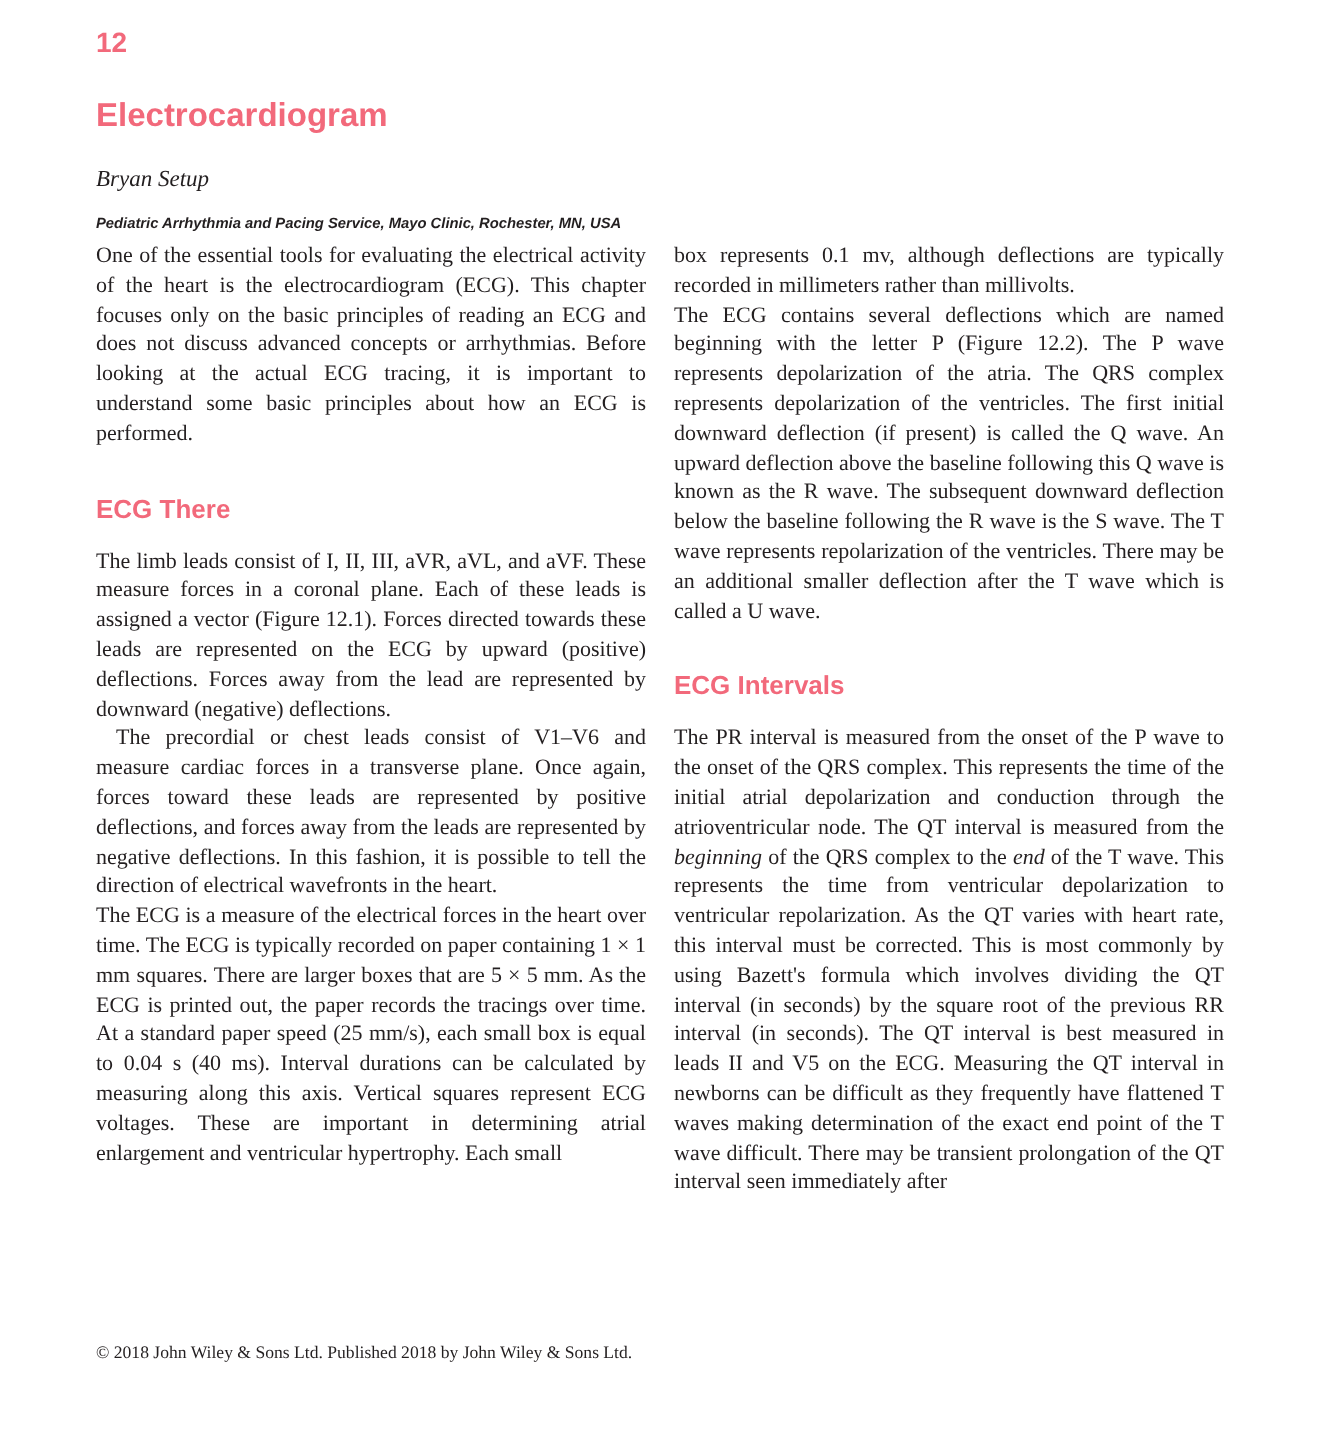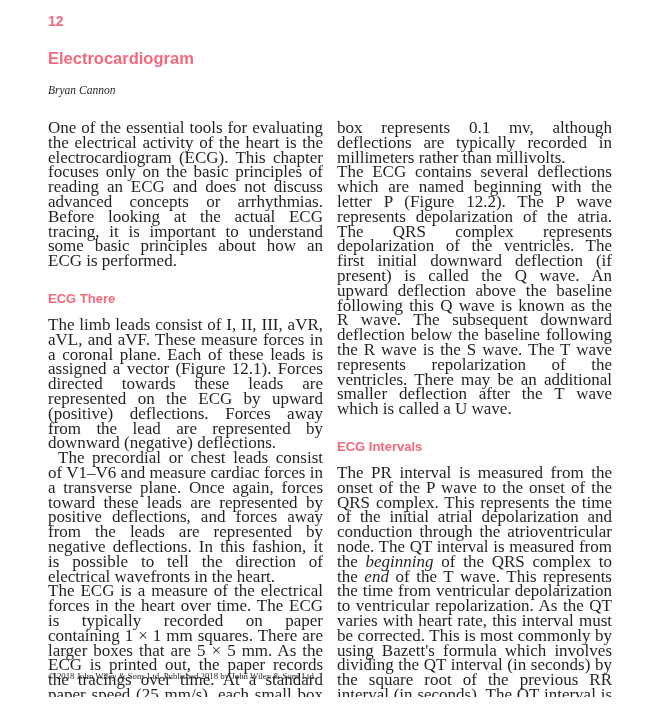--- a/index.html
+++ b/index.html
@@ -44,21 +44,21 @@
     position: absolute;
     left: 48px;
     top: 121px;
     width: 564px;
     display: flex;
     gap: 14px;
   }
   .col { width: 275px; }
   .body-para {
     margin: 0;
-    font-size: 17px;
+    font-size: 11px;
     line-height: 14.8px;
     text-align: justify;
     color: #231f20;
   }
   .indent { text-indent: 10px; }
   .section-heading {
     margin: 22px 0 12px 0;
     font-family: "Liberation Sans", sans-serif;
     font-weight: bold;
     font-size: 13px;
@@ -77,21 +77,22 @@
   }
 </style>
 </head>
 <body>
 
 <div class="page">
 
   <header class="page-header">
     <div class="chapter-number">12</div>
     <h1 class="chapter-title">Electrocardiogram</h1>
-    <div class="author">Bryan Cannon</div>
+    <div class="author">Bryan Setup</div>
+    <div class="affiliation">Pediatric Arrhythmia and Pacing Service, Mayo Clinic, Rochester, MN, USA</div>
   </header>
 
   <main class="columns">
     <section class="col">
       <p class="body-para">One of the essential tools for evaluating the electrical activity of the heart is the electrocardiogram (ECG). This chapter focuses only on the basic principles of reading an ECG and does not discuss advanced concepts or arrhythmias. Before looking at the actual ECG tracing, it is important to understand some basic principles about how an ECG is performed.</p>
       <h2 class="section-heading">ECG There</h2>
       <p class="body-para">The limb leads consist of I, II, III, aVR, aVL, and aVF. These measure forces in a coronal plane. Each of these leads is assigned a vector (Figure 12.1). Forces directed towards these leads are represented on the ECG by upward (positive) deflections. Forces away from the lead are represented by downward (negative) deflections.</p>
       <p class="body-para indent">The precordial or chest leads consist of V1–V6 and measure cardiac forces in a transverse plane. Once again, forces toward these leads are represented by positive deflections, and forces away from the leads are represented by negative deflections. In this fashion, it is possible to tell the direction of electrical wavefronts in the heart.</p>
       <p class="body-para">The ECG is a measure of the electrical forces in the heart over time. The ECG is typically recorded on paper containing 1 × 1 mm squares. There are larger boxes that are 5 × 5 mm. As the ECG is printed out, the paper records the tracings over time. At a standard paper speed (25 mm/s), each small box is equal to 0.04 s (40 ms). Interval durations can be calculated by measuring along this axis. Vertical squares represent ECG voltages. These are important in determining atrial enlargement and ventricular hypertrophy. Each small</p>
     </section>

